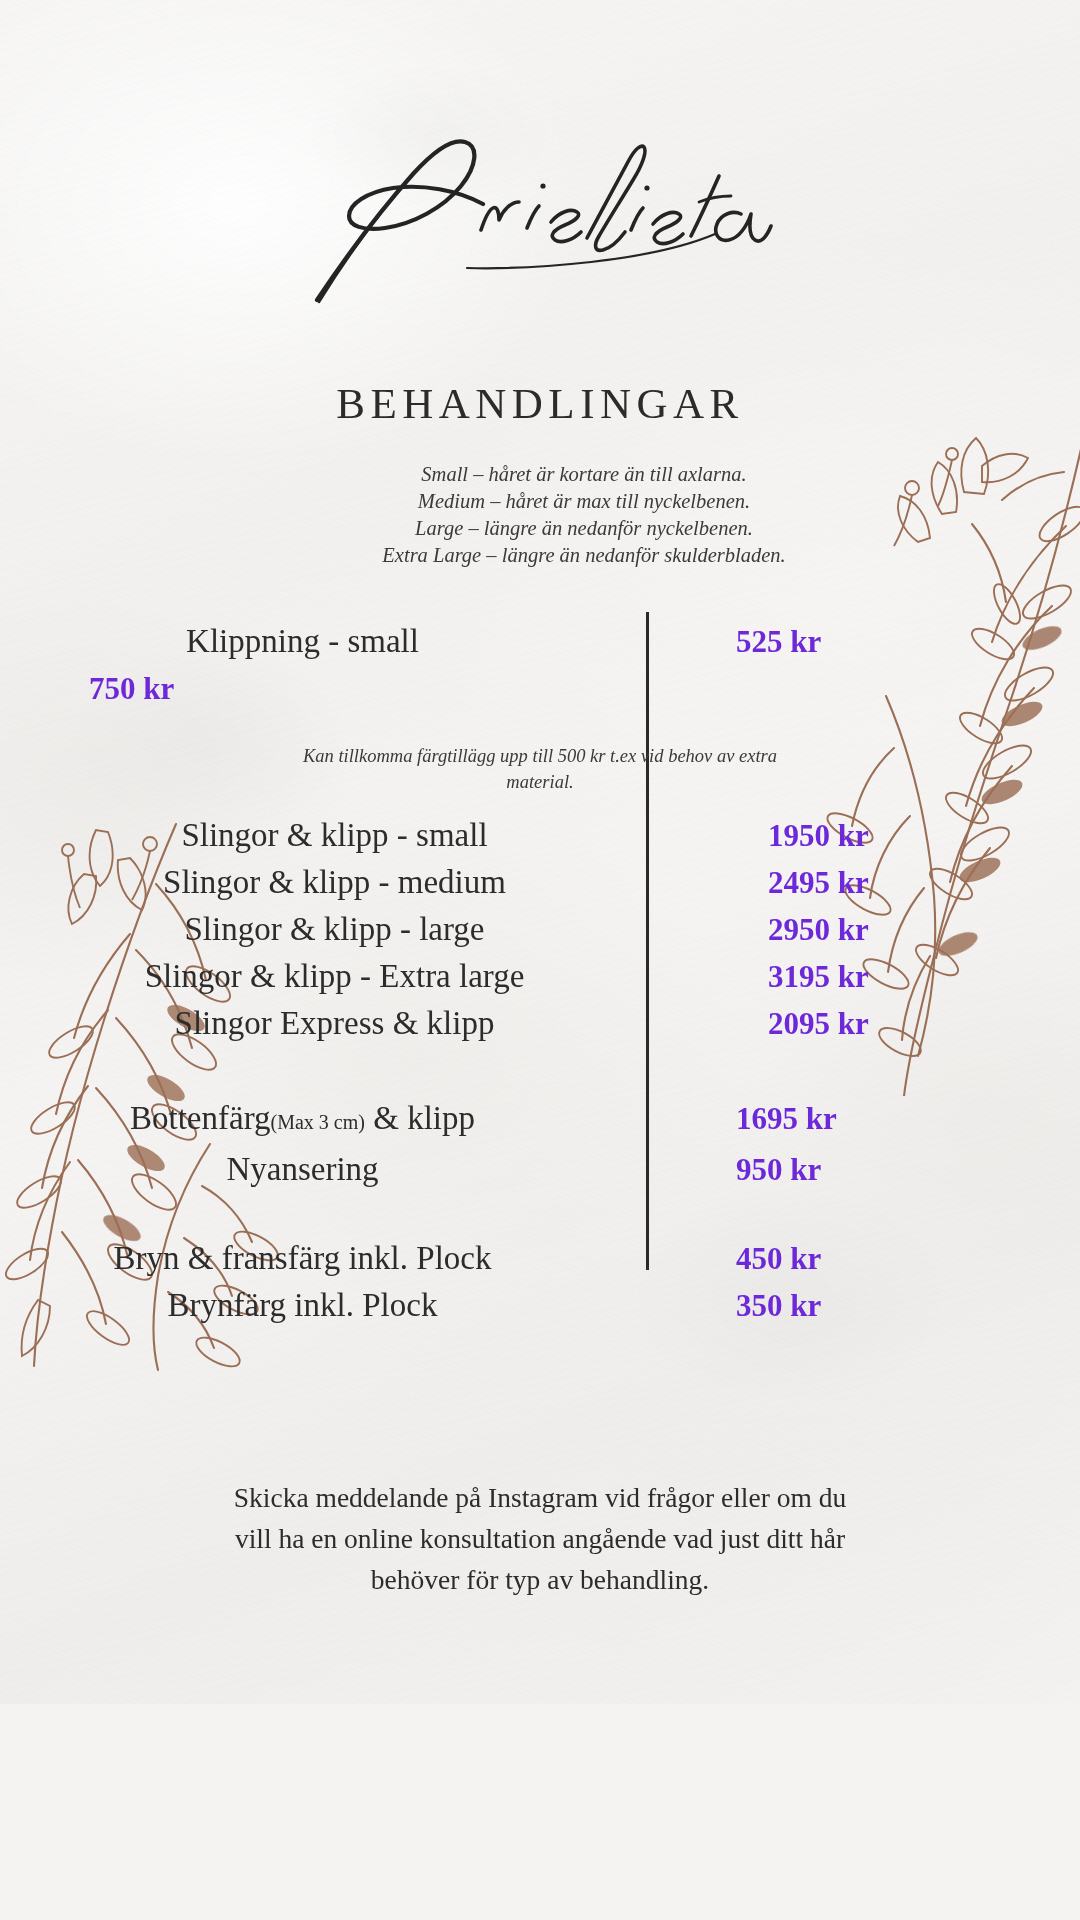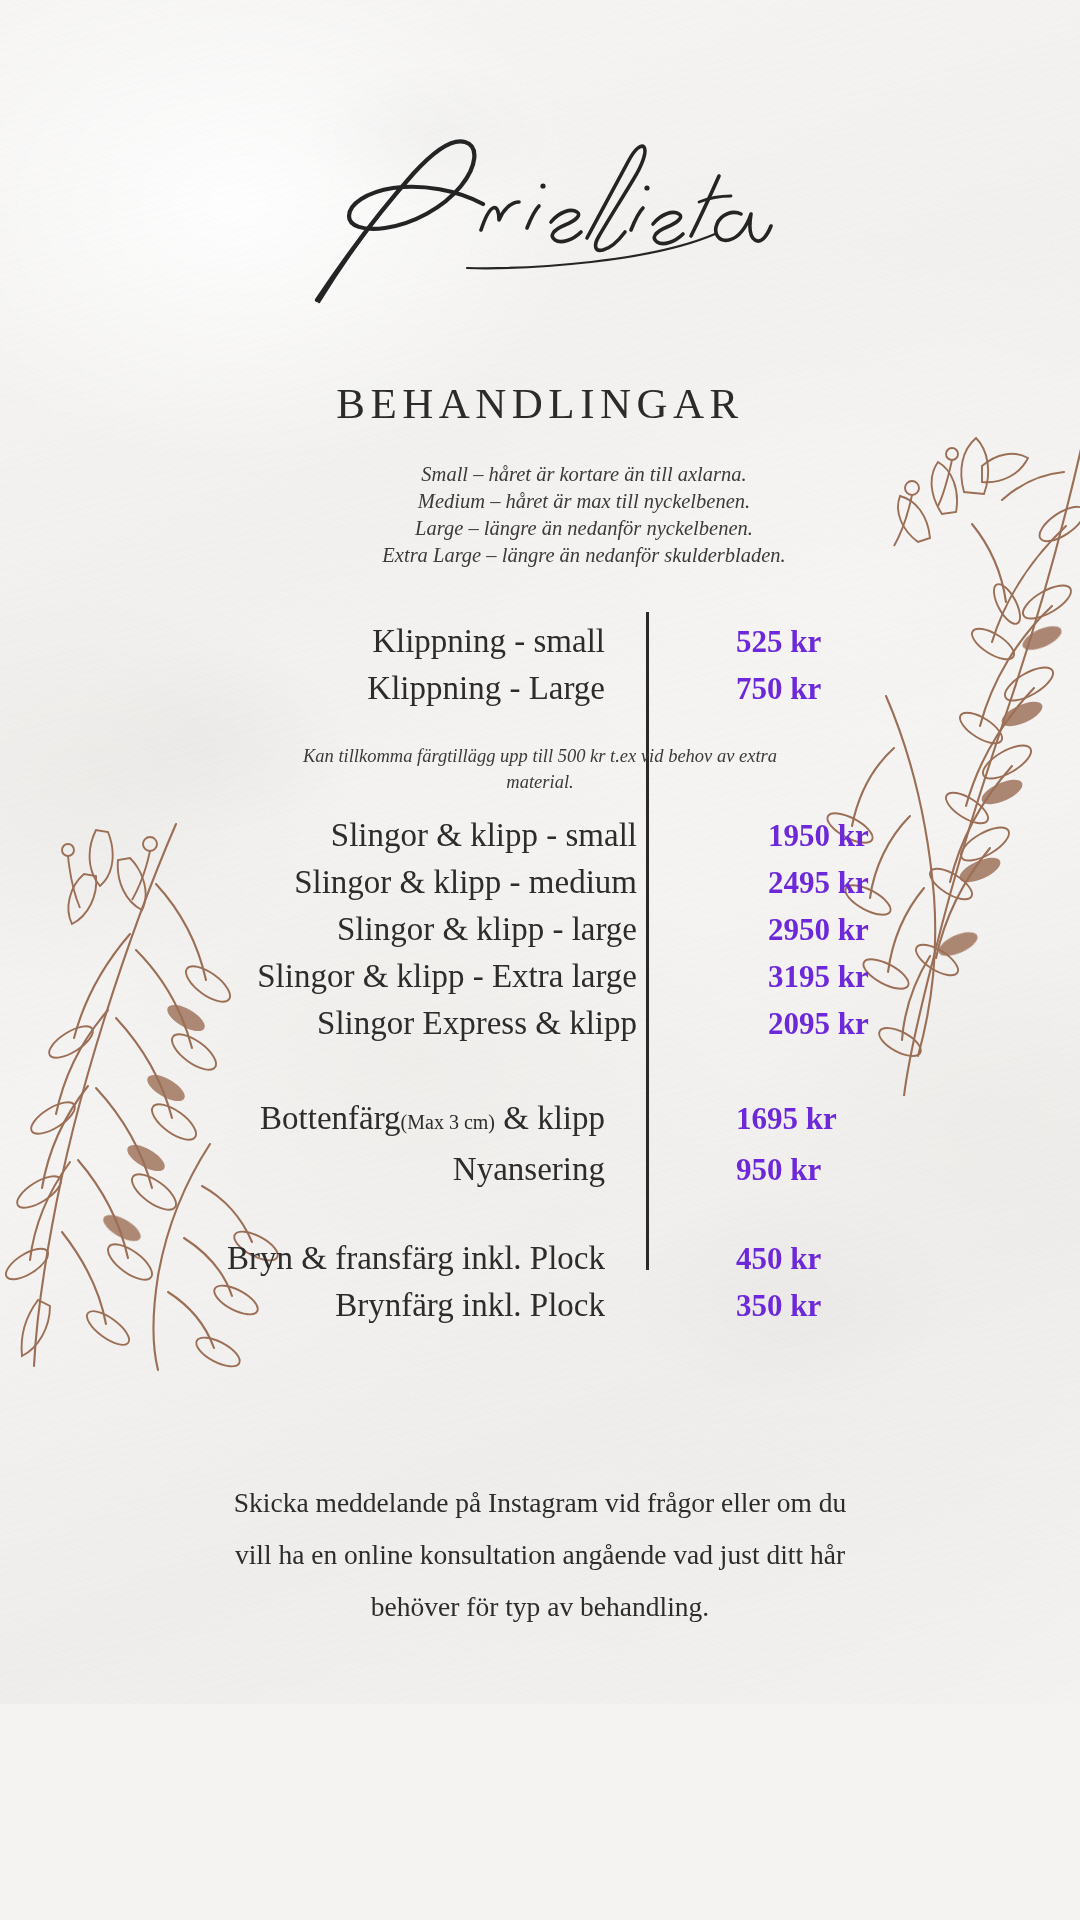--- a/index.html
+++ b/index.html
@@ -52,41 +52,41 @@
   .sizes {
     position:absolute; top:461px; left:0; width:1080px; text-align:center;
     font-style:italic; font-size:20.5px; line-height:27px; color:#3a3a3a;margin-left:44px;
   }
 
   
   .table { position:absolute; top:612px; left:0; width:1080px; }
   .group { display:block; width:1080px; }
   .row { position:relative; display:flex; width:1080px; align-items:baseline; }
   .name {
-    width:647px; padding-right:42px; text-align:right;
+    width:647px; padding-right:42px; text-align:center;
     font-size:33px; line-height:47px; color:#2c2c2c; white-space:nowrap;
   }
   .name .sub { font-size:20px; }
   .price {
     flex:1; padding-left:89px; text-align:left;
     font-size:31px; line-height:47px; font-weight:700; color:#6d28d9;
   }
   .divider {
     position:absolute; left:646px; width:2.5px; background:#2a2a2a;
   }
 
   .note {
     position:absolute; left:0; width:1080px; text-align:center;
     font-style:italic; font-size:18.5px; line-height:26px; color:#3a3a3a;
   }
   .note .inner { width:500px; margin:8px auto; }
 
   .footer {
     position:absolute; top:1477px; left:0; width:1080px; text-align:center;
-    font-size:27.5px; line-height:52px; color:#2c2c2c;
+    font-size:27.5px; line-height:41px; color:#2c2c2c;
   }
   .footer .inner { width:650px; margin:0 auto; }
 </style>
 </head>
 <body>
 
 <div class="sheet">
 
   <div class="paper"></div>
   <div class="grain"></div>
@@ -241,21 +241,20 @@
   <div class="table">
 
     <div class="divider" style="top:0px;height:658px;"></div>
 
     <div class="group" style="padding-top:6px;">
       <div class="row">
         <div class="name">Klippning  - small</div>
         <div class="price">525 kr</div>
       </div>
       <div class="row">
-        <div class="name">Klippning - Large</div>
         <div class="price">750 kr</div>
       </div>
     </div>
 
     <div class="note" style="top:123px;">
       <div class="inner">Kan tillkomma färgtillägg upp till 500 kr t.ex vid behov av extra material.</div>
     </div>
 
     <div class="group" style="padding-top:100px;margin-left:32px;">
       <div class="row">

